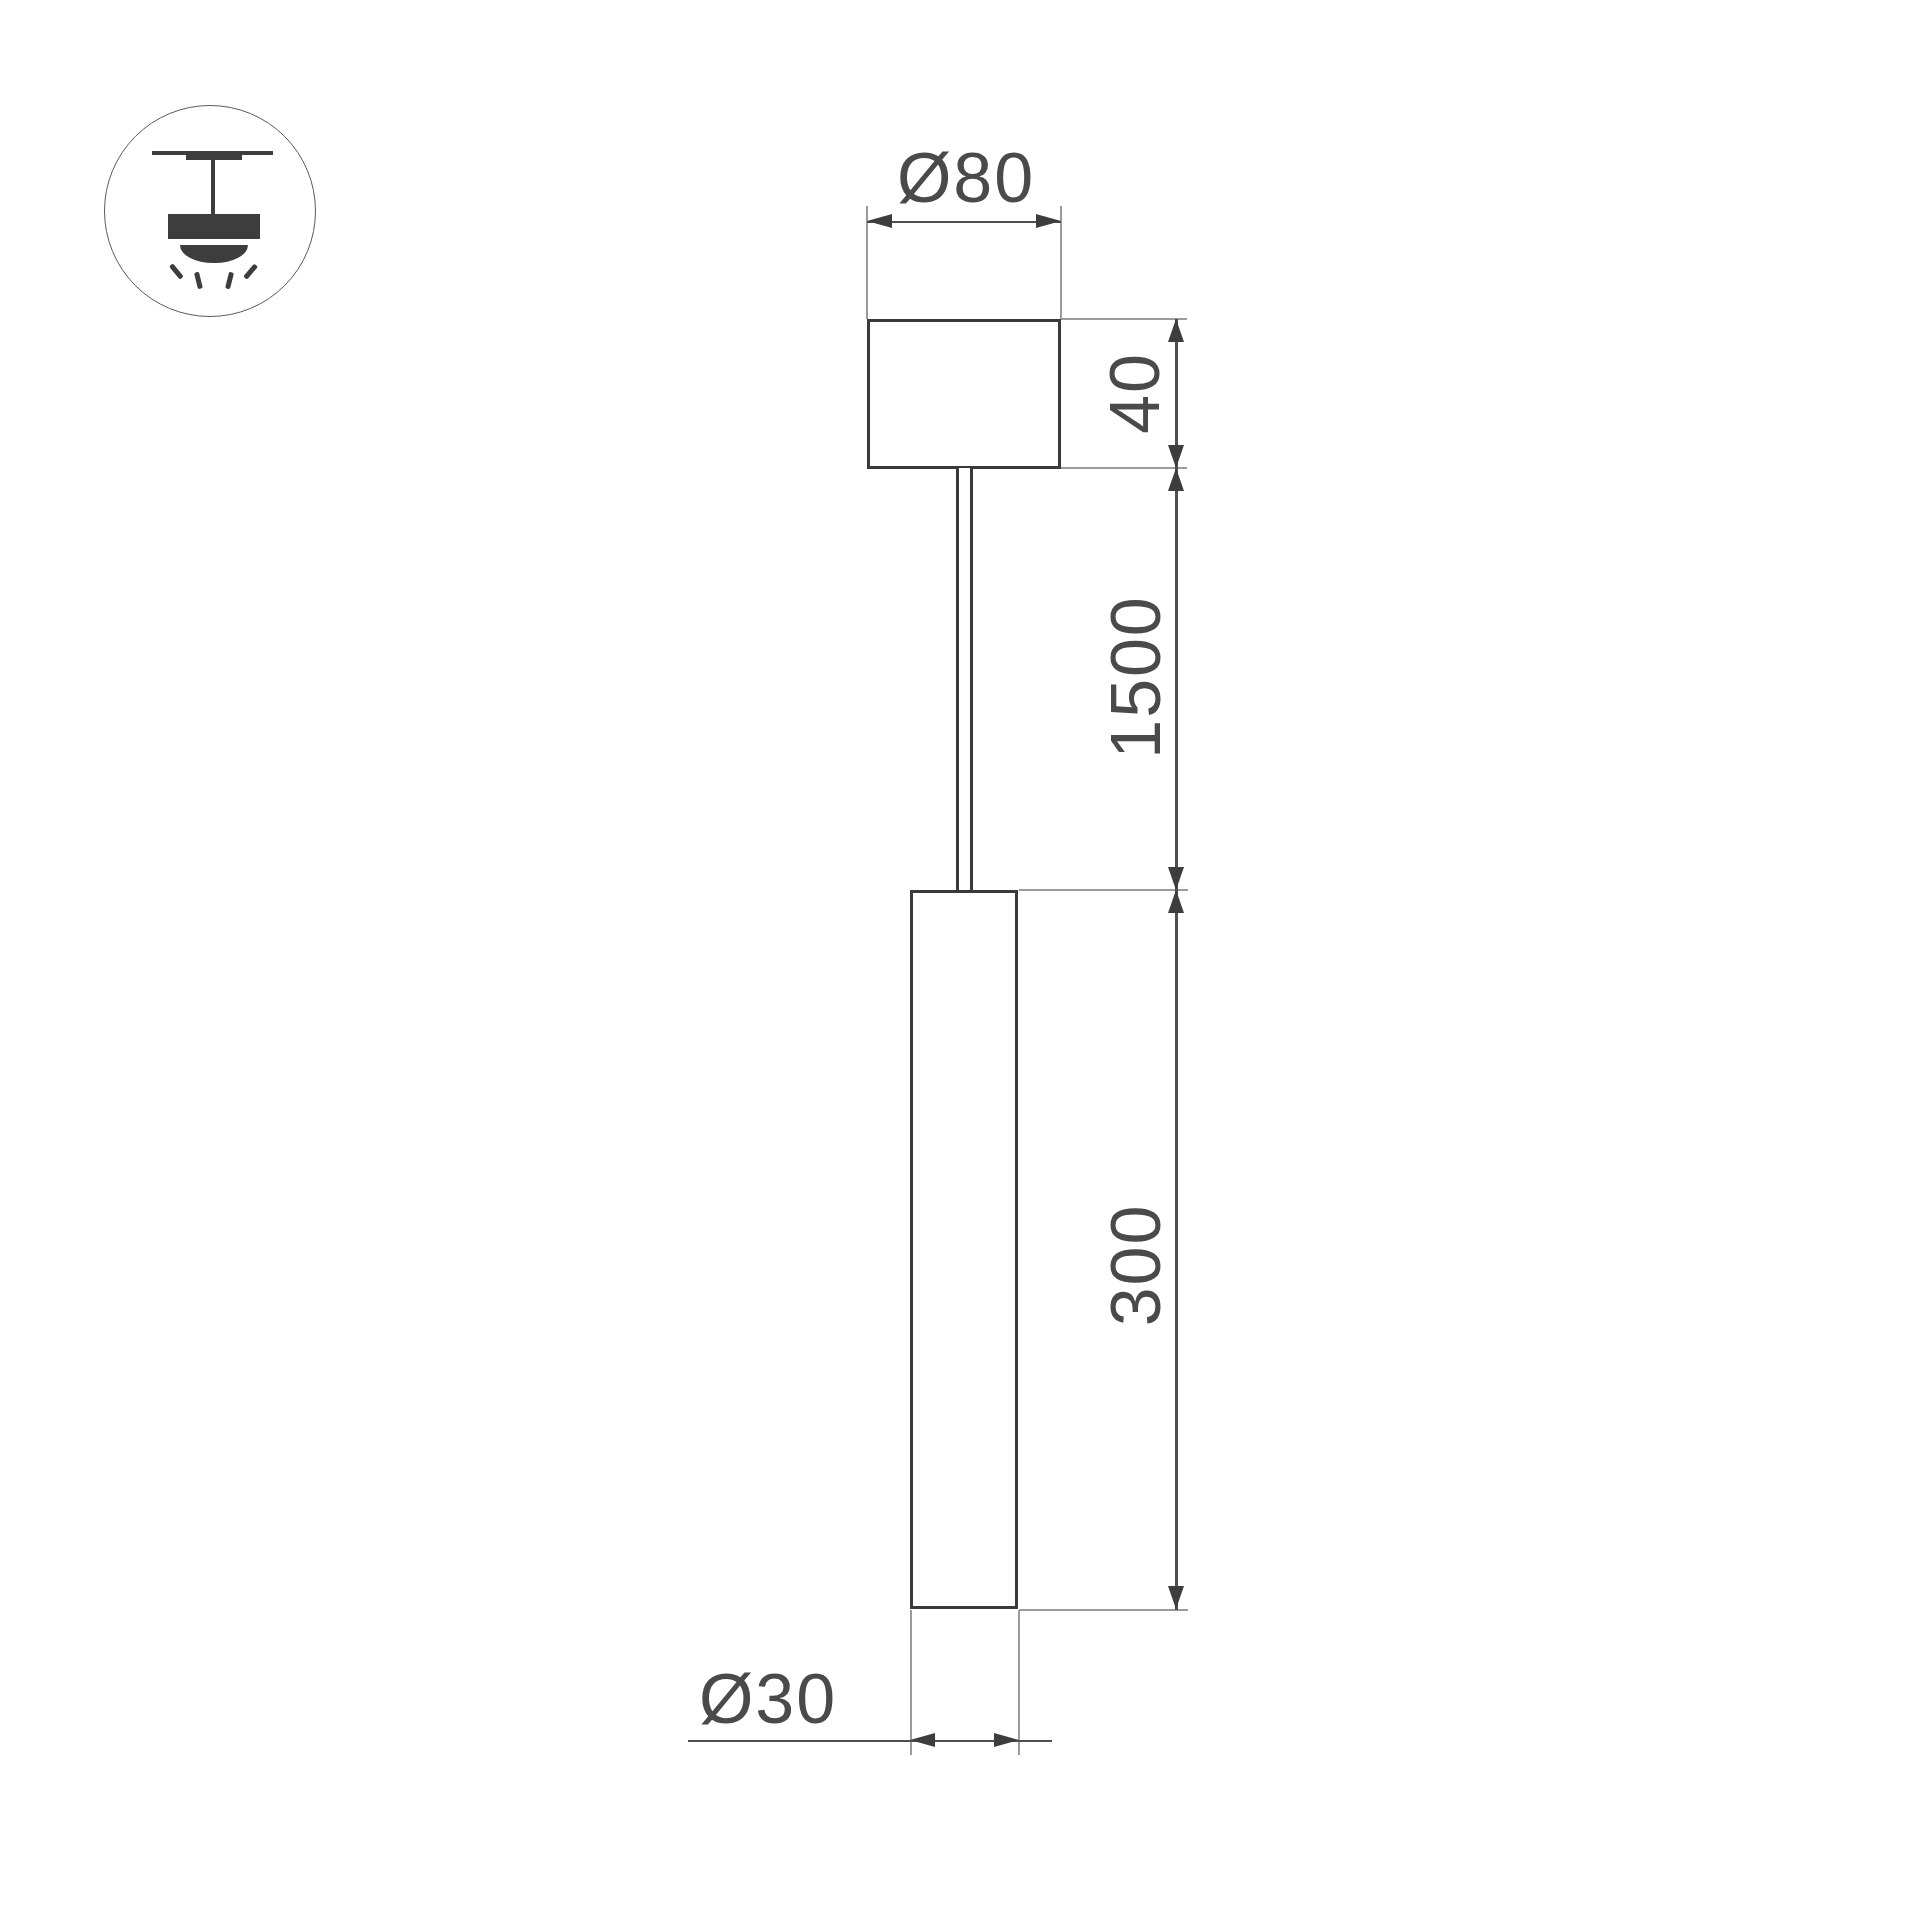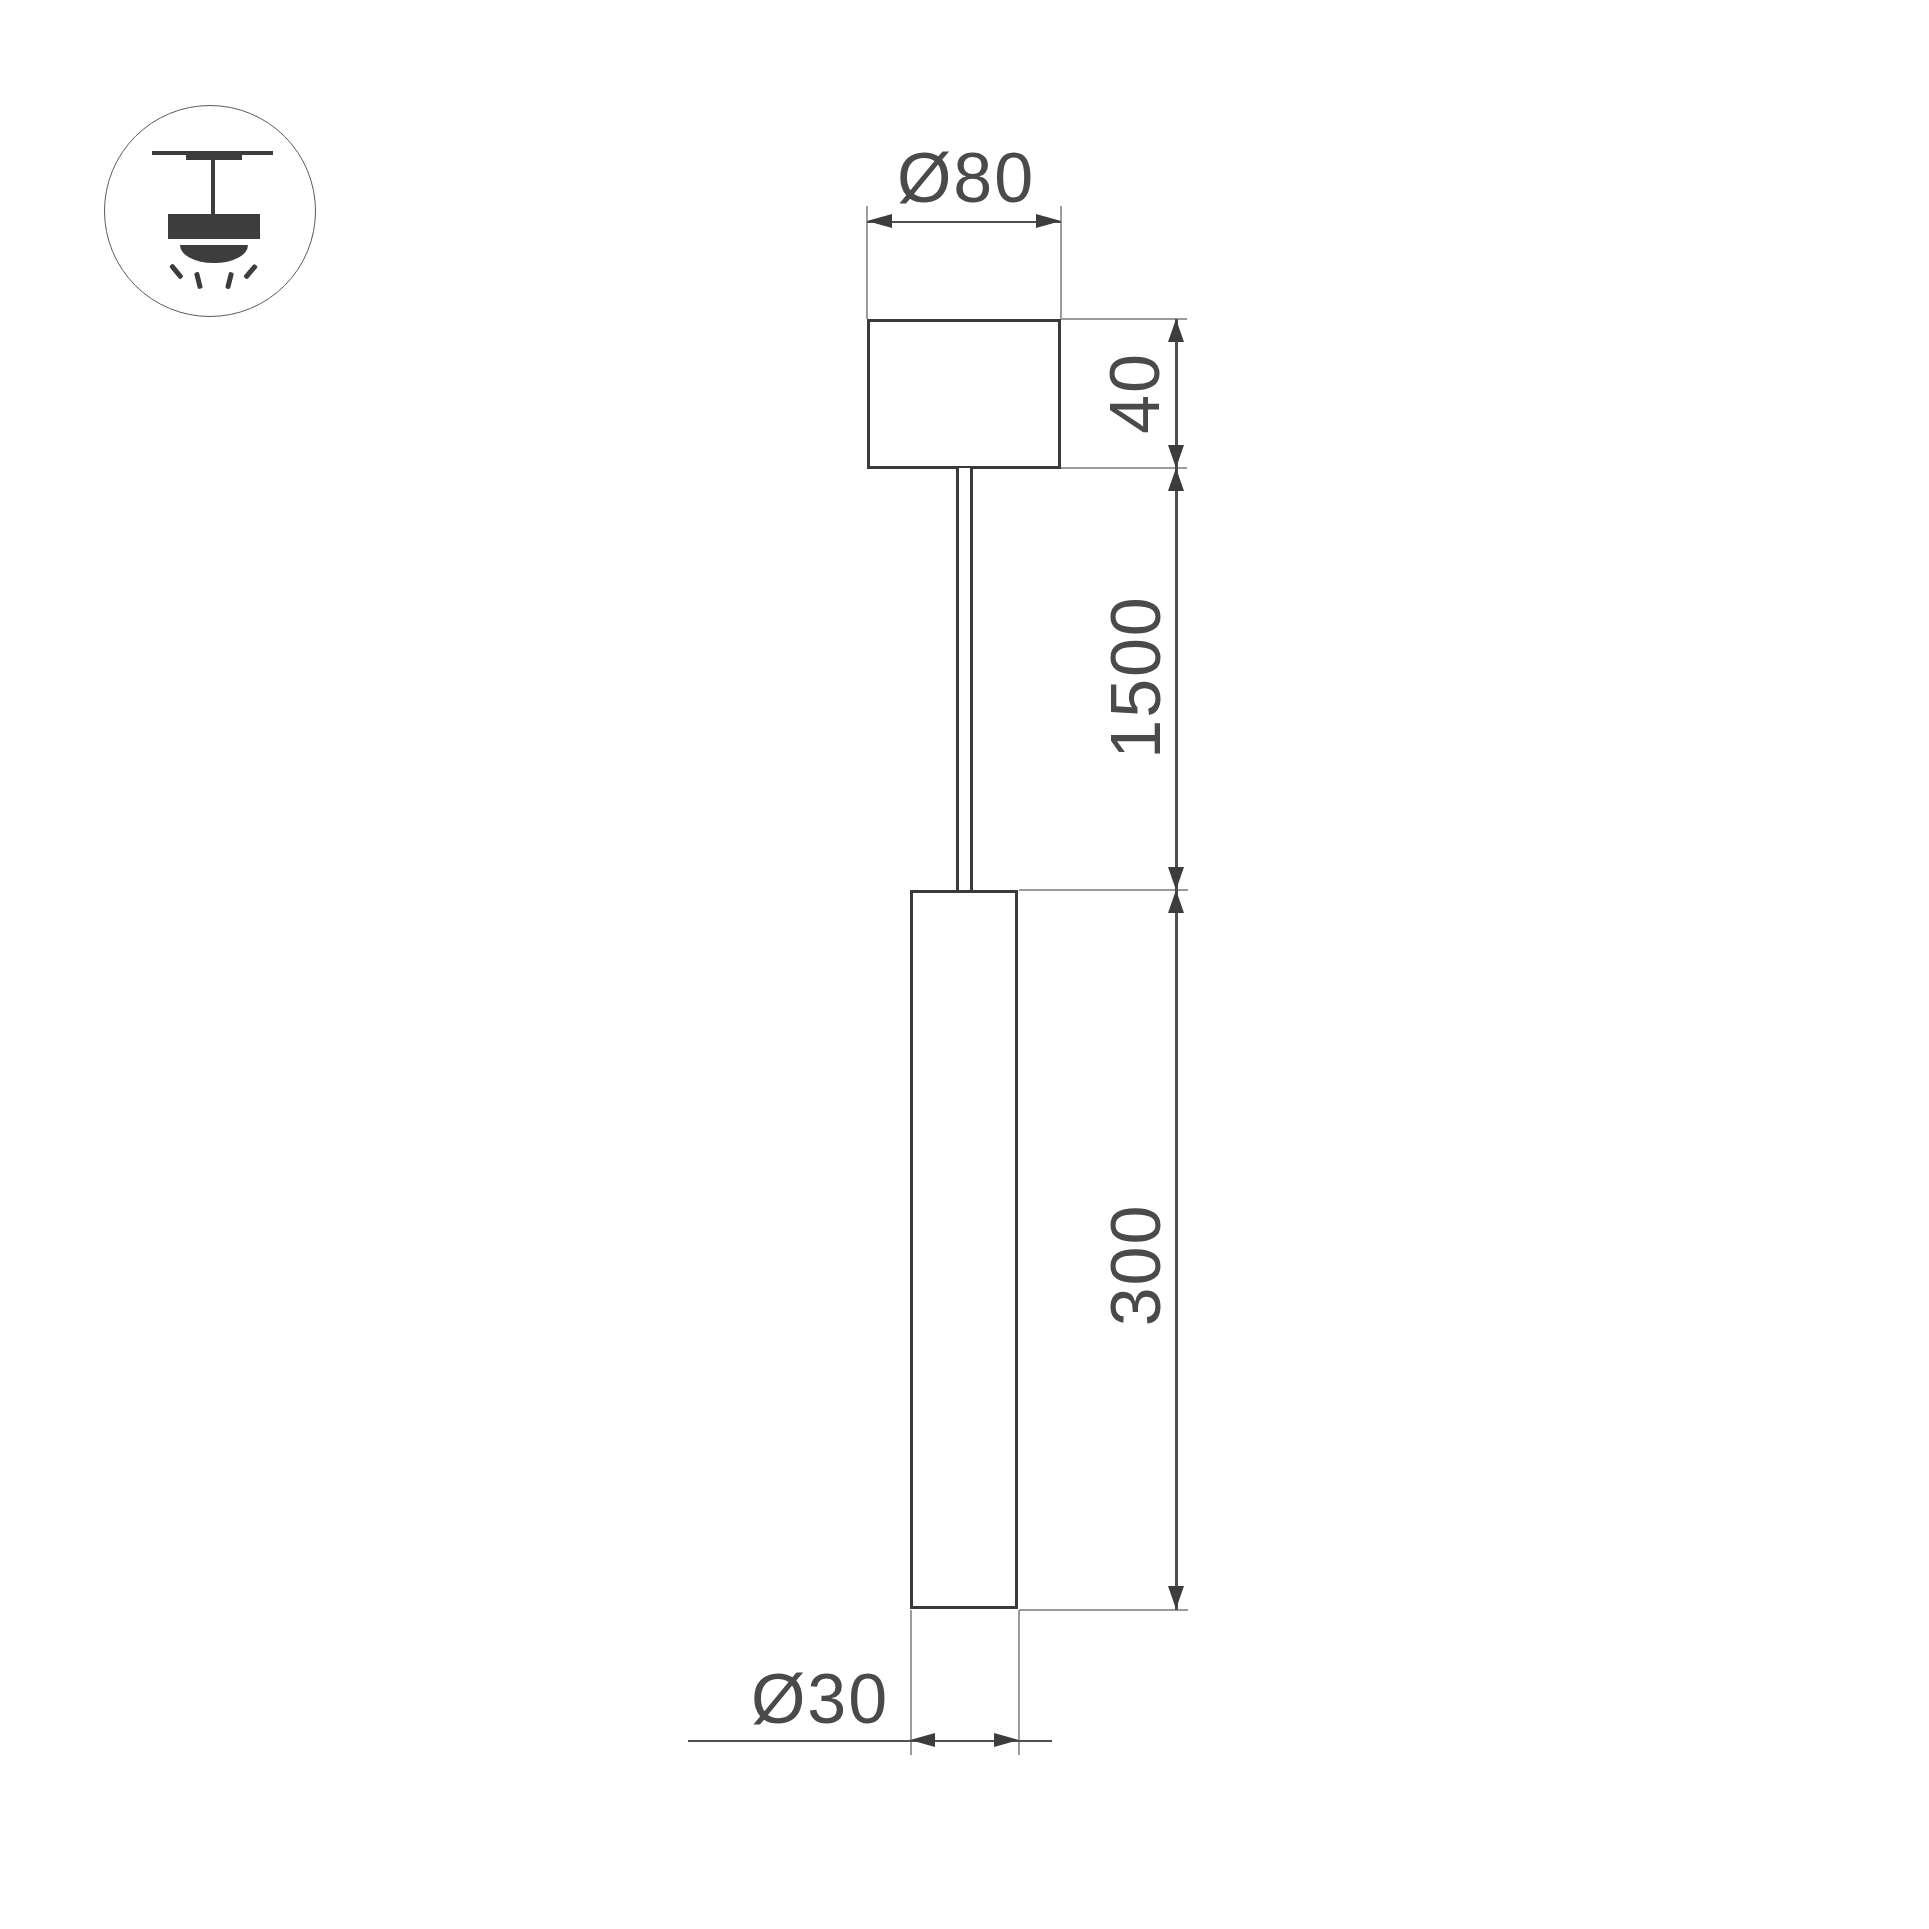--- a/index.html
+++ b/index.html
@@ -79,17 +79,17 @@
     <div class="lbl rot" style="left:1136px;top:677px;">1500</div>
     <div class="lbl rot" style="left:1136px;top:1265px;">300</div>
   </div>
 
   <div>
     <div class="ext" style="left:910px;top:1610px;width:1.9px;height:145px;"></div>
     <div class="ext" style="left:1018px;top:1610px;width:1.9px;height:145px;"></div>
     <div class="dim" style="left:688px;top:1740px;width:364px;height:1.9px;"></div>
     <div class="arr l" style="left:910px;top:1733px;"></div>
     <div class="arr r" style="left:994px;top:1733px;"></div>
-    <div class="lbl" style="left:820px;top:1699px;">Ø30</div>
+    <div class="lbl" style="left:768px;top:1699px;">Ø30</div>
   </div>
 
 </div>
 
 
 </body></html>

